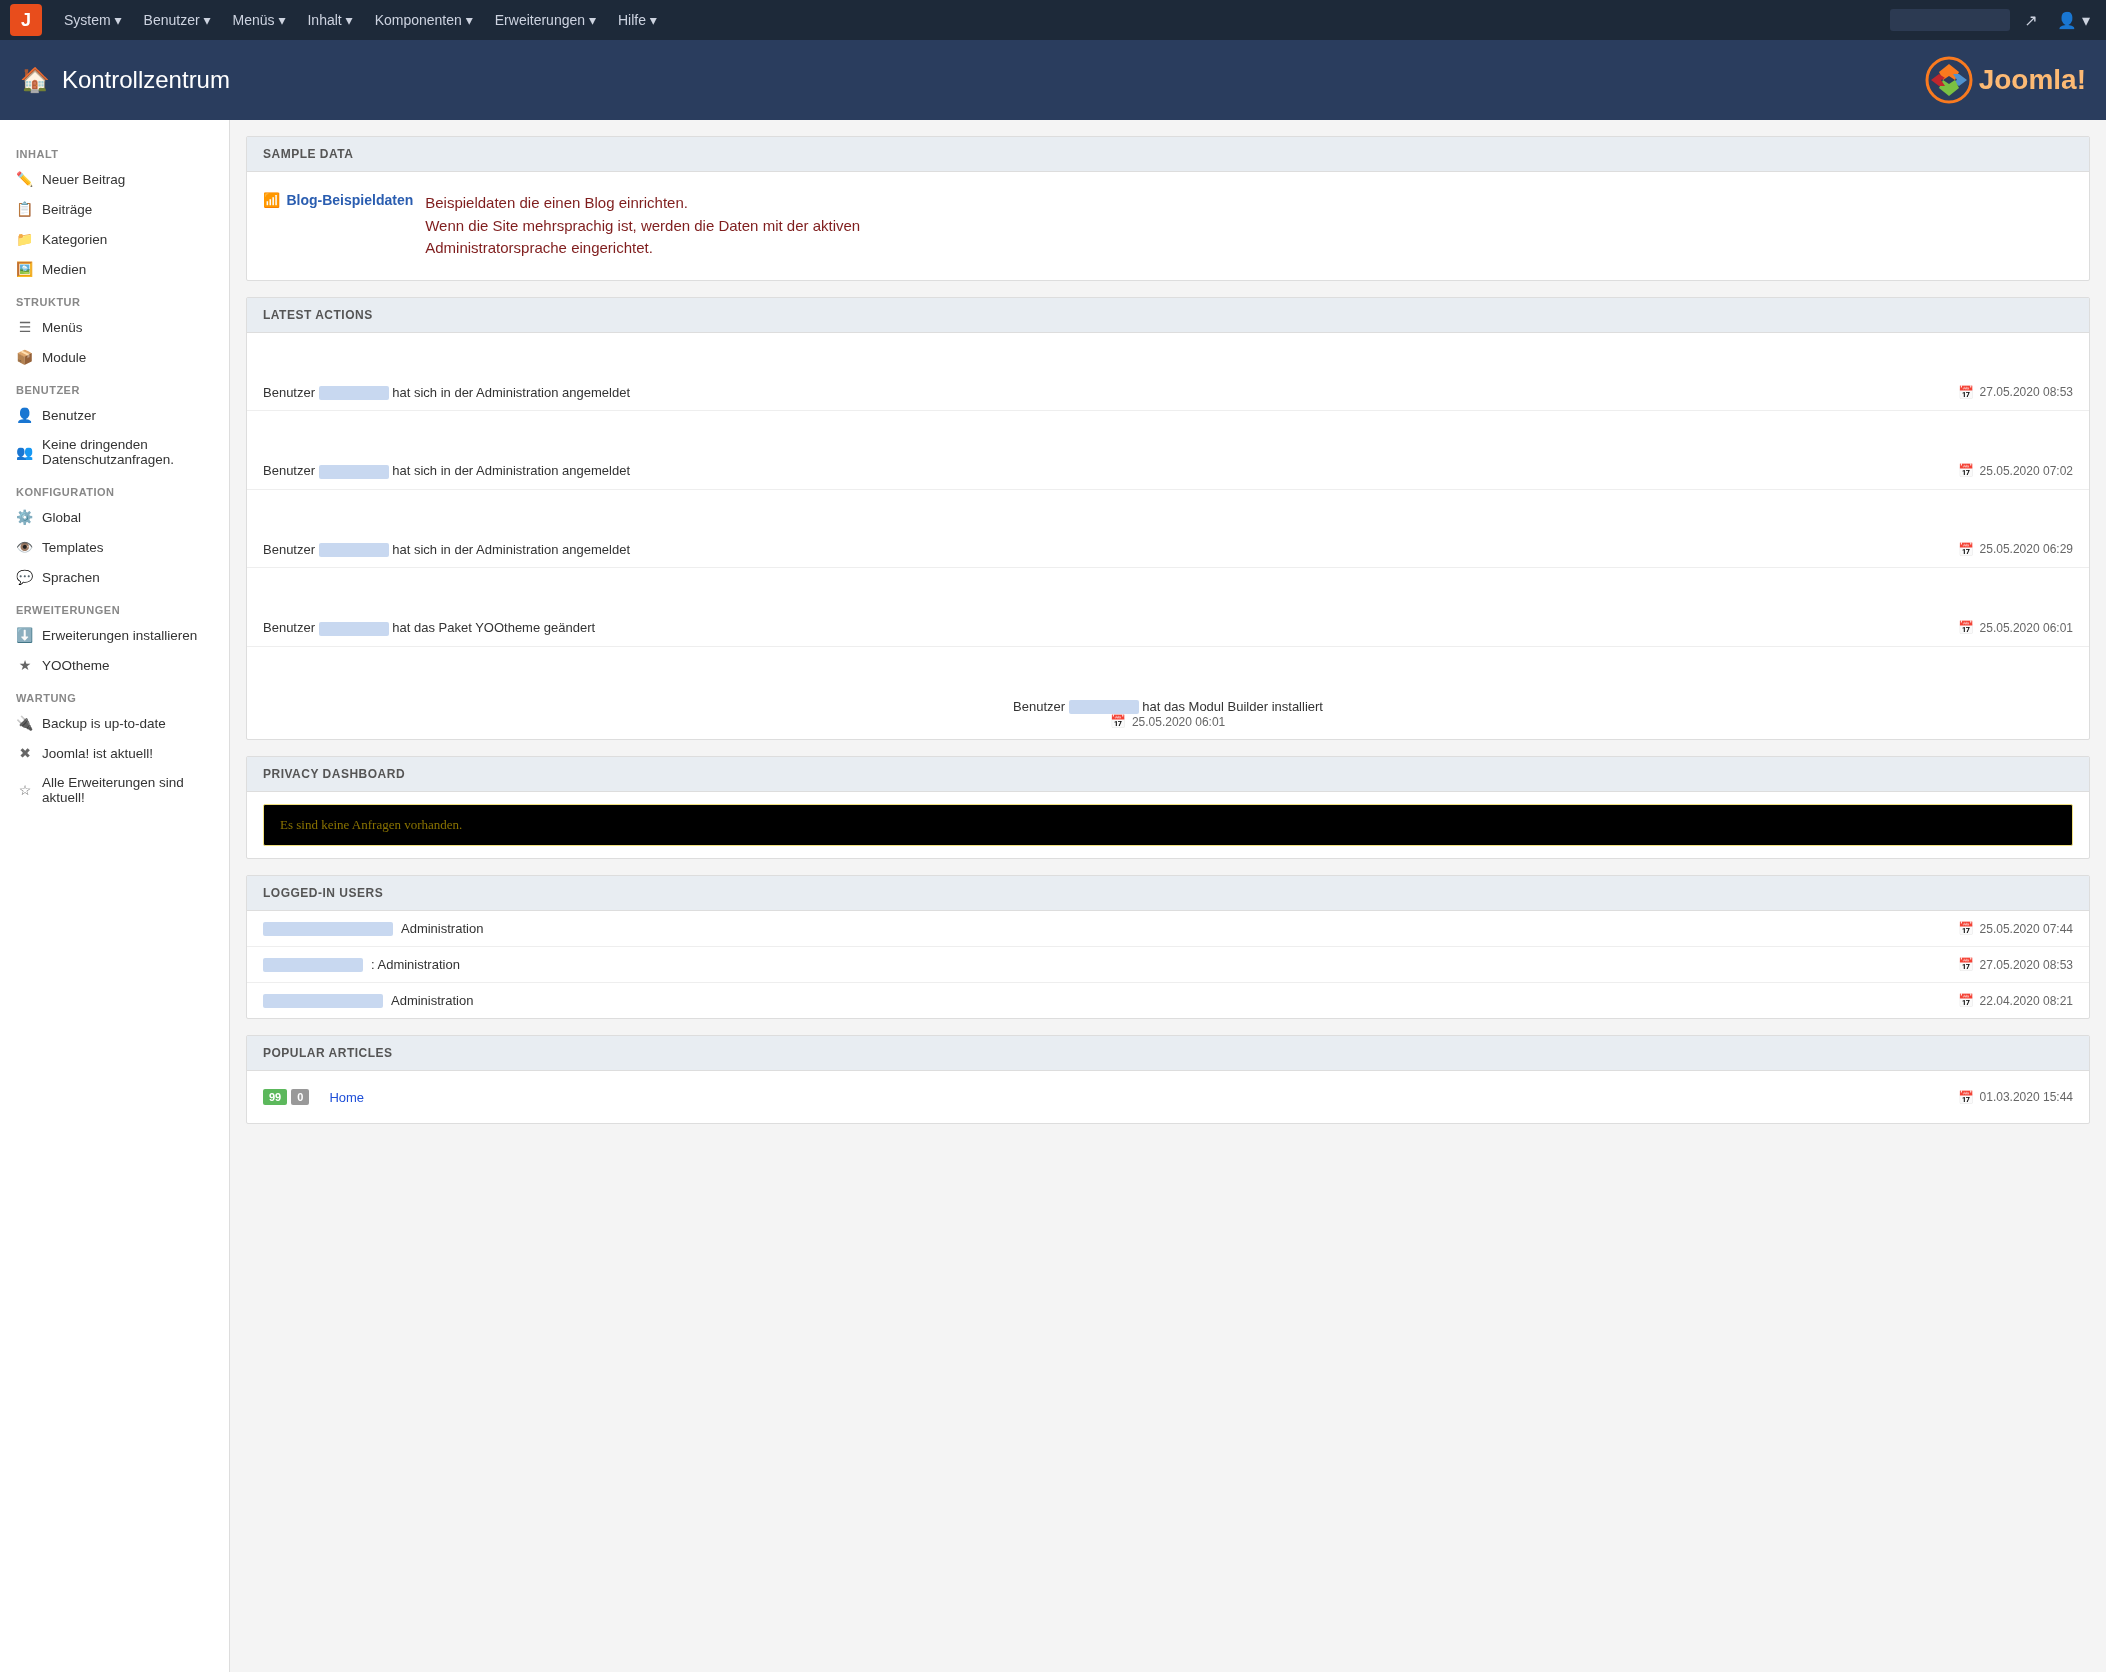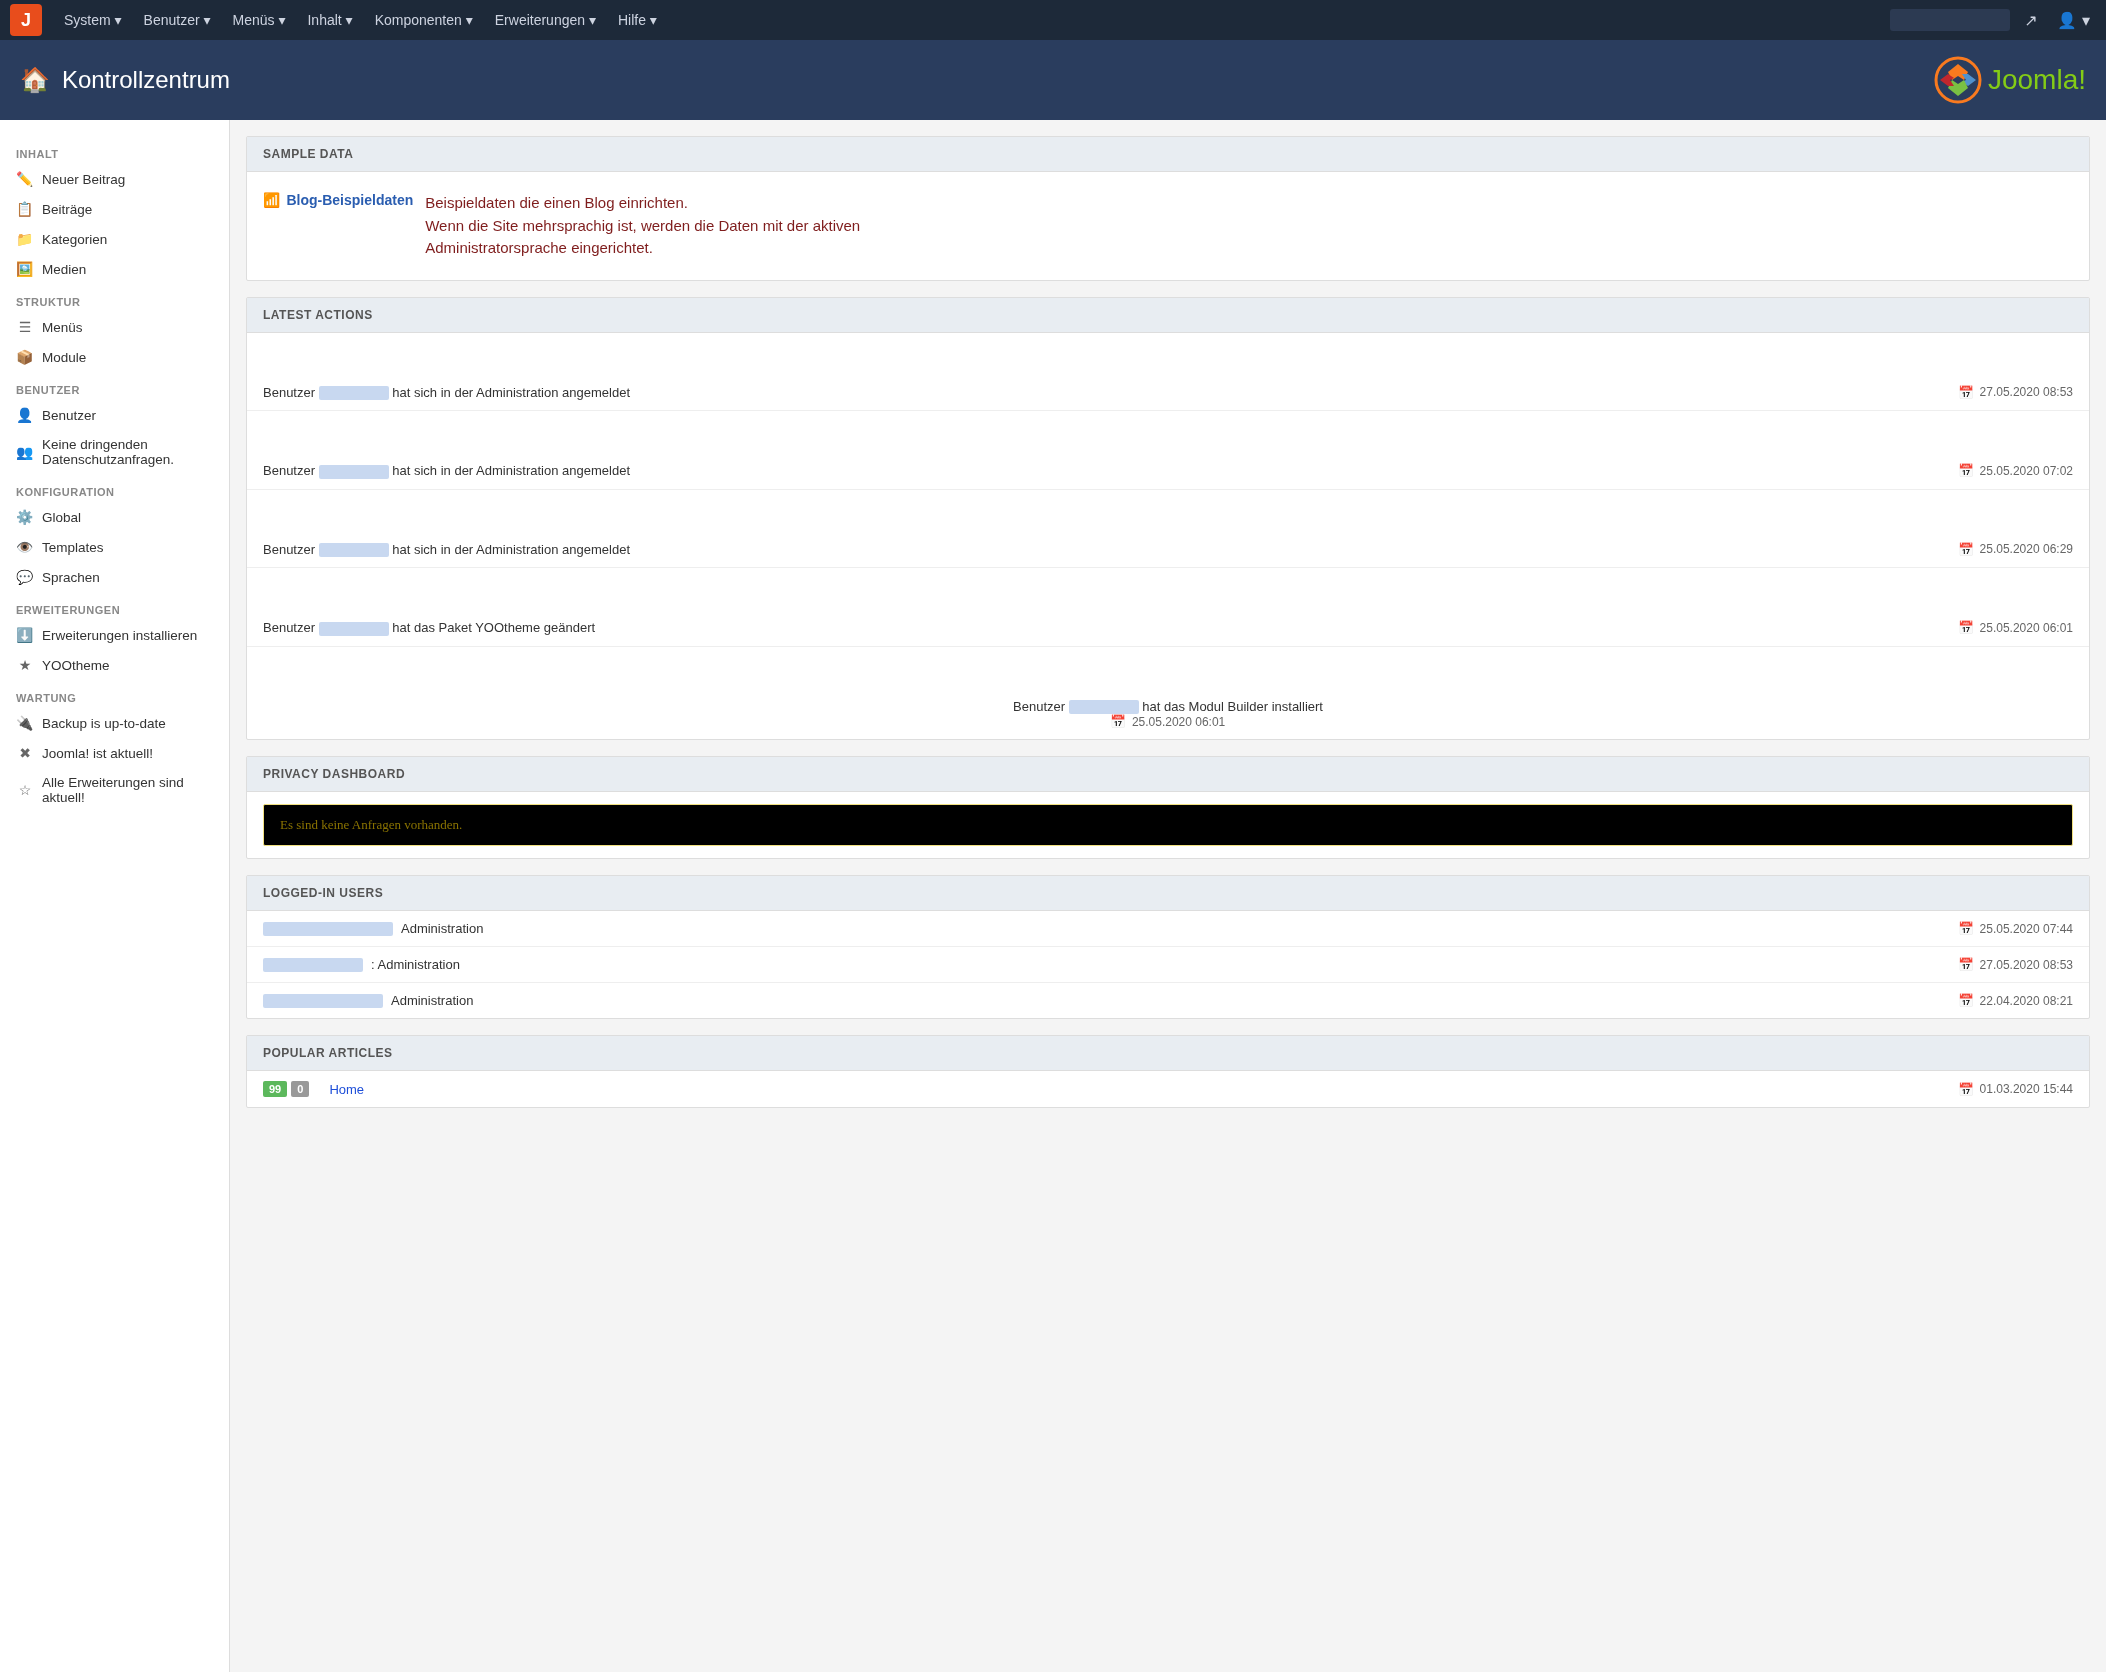--- a/index.html
+++ b/index.html
@@ -75,22 +75,22 @@
     .joomla-logo {
       display: flex;
       align-items: center;
       gap: 6px;
     }
     .joomla-logo-icon {
       width: 48px; height: 48px;
     }
     .joomla-logo-text {
       font-size: 28px;
-      font-weight: normal;
-      color: #84cc16;
+      font-weight: bold;
+      color: #fdba74;
     }
 
     
     .layout {
       display: flex;
       min-height: calc(100vh - 96px);
     }
 
     
     .sidebar {
@@ -224,21 +224,21 @@
       background: #c8d8f0;
       border-radius: 2px;
       height: 14px;
     }
 
     
     .article-row {
       display: flex;
       align-items: center;
       justify-content: space-between;
-      padding: 10px 16px;
+      padding: 18px 16px;
       border-bottom: 1px solid #eee;
       font-size: 13px;
       gap: 36px;
     }
     .article-row:last-child { border-bottom: none; }
     .article-hits {
       display: flex;
       gap: 4px;
       align-items: center;
       margin-right: 10px;

